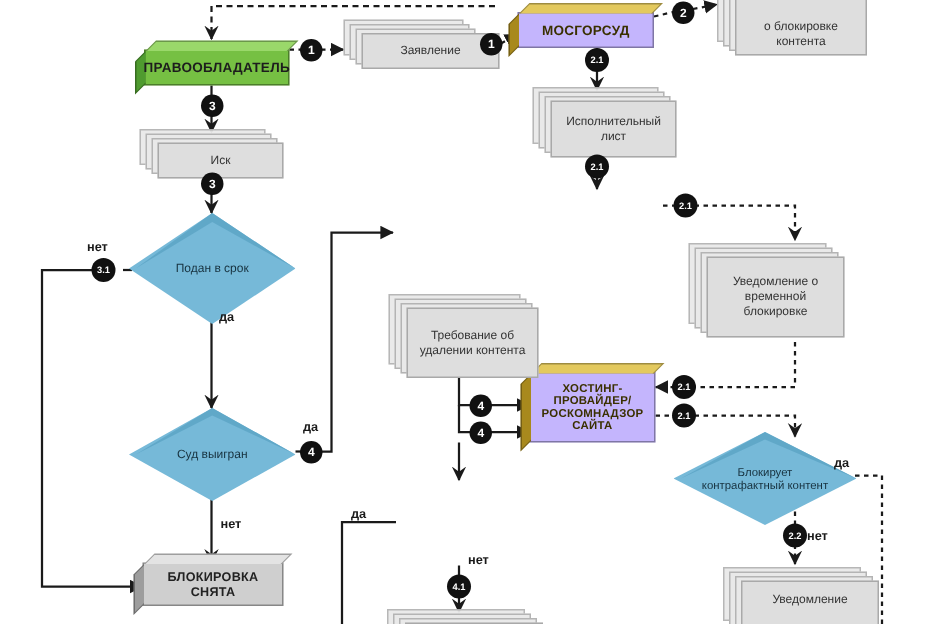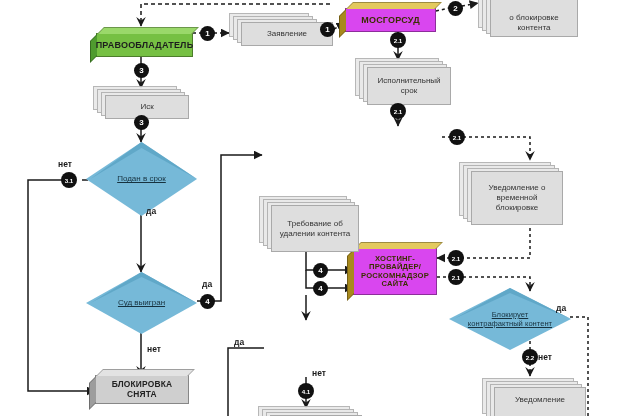--- a/index.html
+++ b/index.html
@@ -54,21 +54,21 @@
     left: -7px; top: 0;
     width: 7px; height: 100%;
     transform: skewY(-45deg);
     transform-origin: top right;
     background: var(--side);
     border: 1px solid rgba(0,0,0,.3);
     border-right: none;
     box-sizing: border-box;
   }
   .proc.green  { --top:#9ad86a; --side:#4f9b2f; background:#76c043; color:#1d1d1d; }
-  .proc.gold   { --top:#e3c95e; --side:#a8891d; background:#d946ef; color:#3a3000; }
+  .proc.gold   { --top:#e3c95e; --side:#a8891d; background:#c4b5fd; color:#3a3000; }
   .proc.grey   { --top:#e3e3e3; --side:#9d9d9d; background:#cfcfcf; color:#222; }
 
   
   .docs { position: absolute; }
   .docs .sheet {
     position: absolute;
     box-sizing: border-box;
     background: #e9e9e9;
     border: 1px solid #b4b4b4;
   }
@@ -109,21 +109,20 @@
     position: absolute;
     left: 12%; top: 0;
     width: 76%; height: 100%;
     display: flex;
     align-items: center;
     justify-content: center;
     text-align: center;
     color: #17323f;
     line-height: 1.2;
     z-index: 3;
-    text-decoration: underline;
   }
 
   
   .badge {
     position: absolute;
     background: #111;
     color: #fff;
     border-radius: 50%;
     display: flex;
     align-items: center;
@@ -250,21 +249,21 @@
     <div class="sheet s1" style="width:88px;height:50px;"></div>
     <div class="sheet s2" style="width:88px;height:50px;"></div>
     <div class="sheet s3" style="width:88px;height:50px;"></div>
     <div class="sheet top" style="width:88px;height:50px;font-size:8px;align-items:flex-end;padding-bottom:3px;">о блокировке контента</div>
   </div>
 
   <div class="docs" style="left:355px; top:58px; width:100px; height:48px;">
     <div class="sheet s1" style="width:84px;height:38px;"></div>
     <div class="sheet s2" style="width:84px;height:38px;"></div>
     <div class="sheet s3" style="width:84px;height:38px;"></div>
-    <div class="sheet top" style="width:84px;height:38px;font-size:8px;">Исполнительный срок</div>
+    <div class="sheet top" style="width:84px;height:38px;font-size:8px;">Исполнительный лист</div>
   </div>
 
   <div class="docs" style="left:259px; top:196px; width:105px; height:60px;">
     <div class="sheet s1" style="width:88px;height:47px;"></div>
     <div class="sheet s2" style="width:88px;height:47px;"></div>
     <div class="sheet s3" style="width:88px;height:47px;"></div>
     <div class="sheet top" style="width:88px;height:47px;font-size:8px;">Требование об удалении контента</div>
   </div>
 
   <div class="docs" style="left:93px; top:86px; width:100px; height:34px;">

